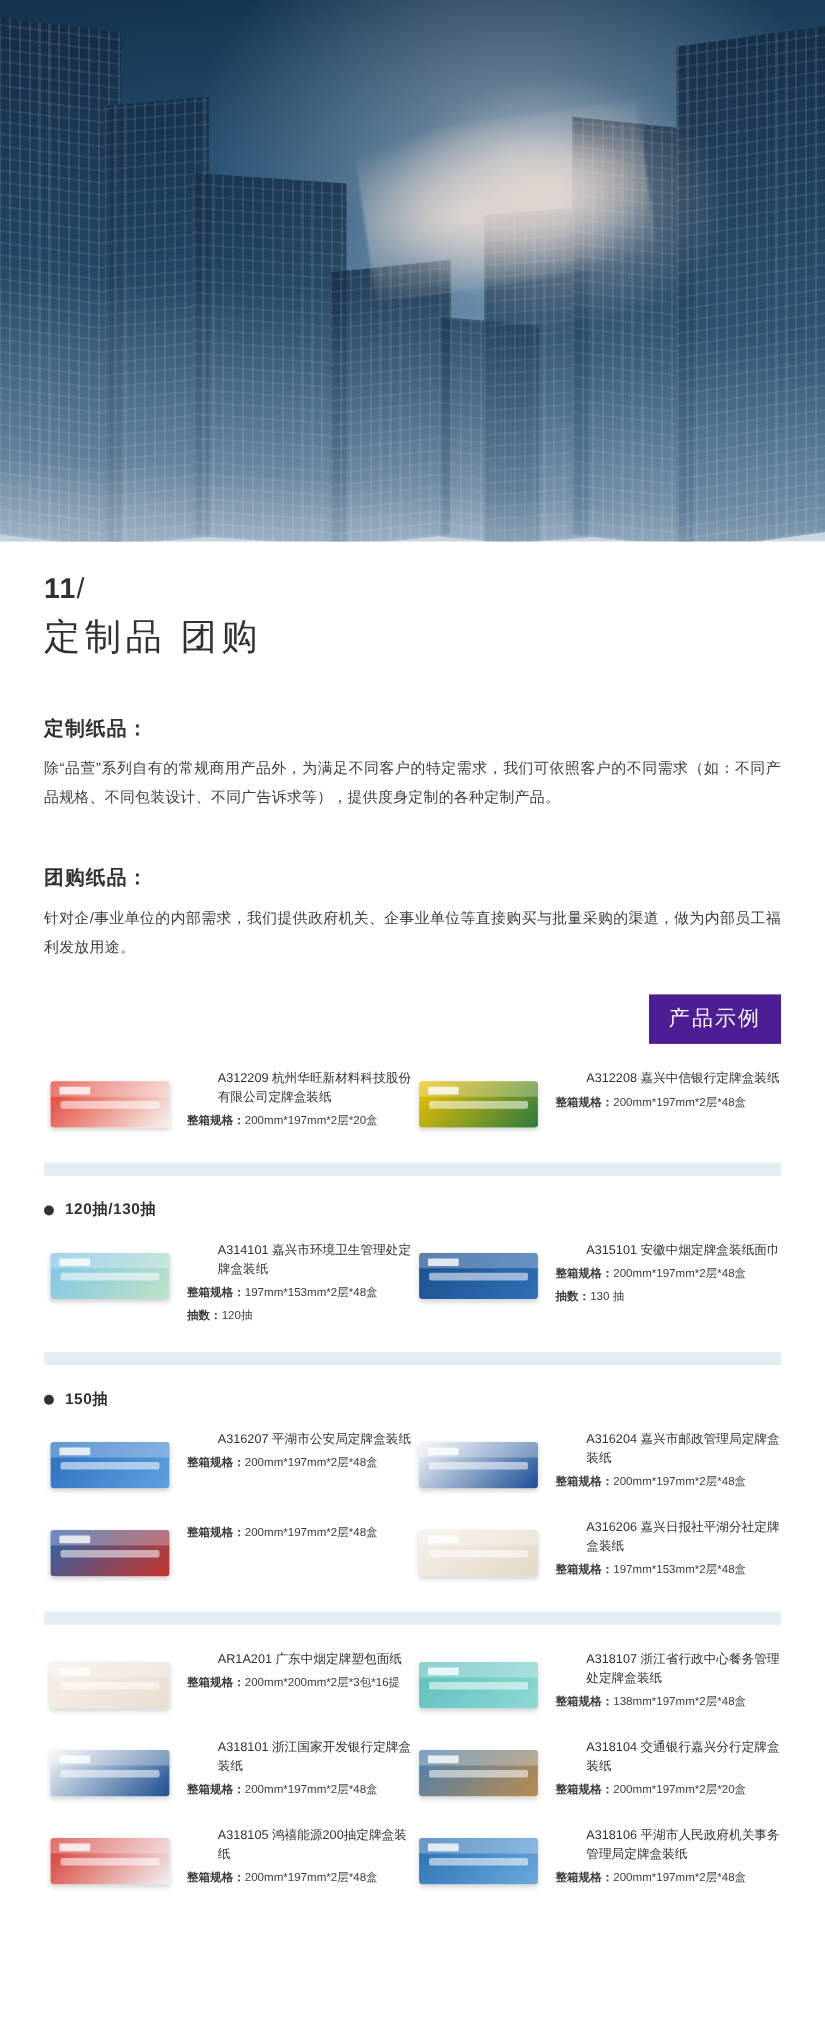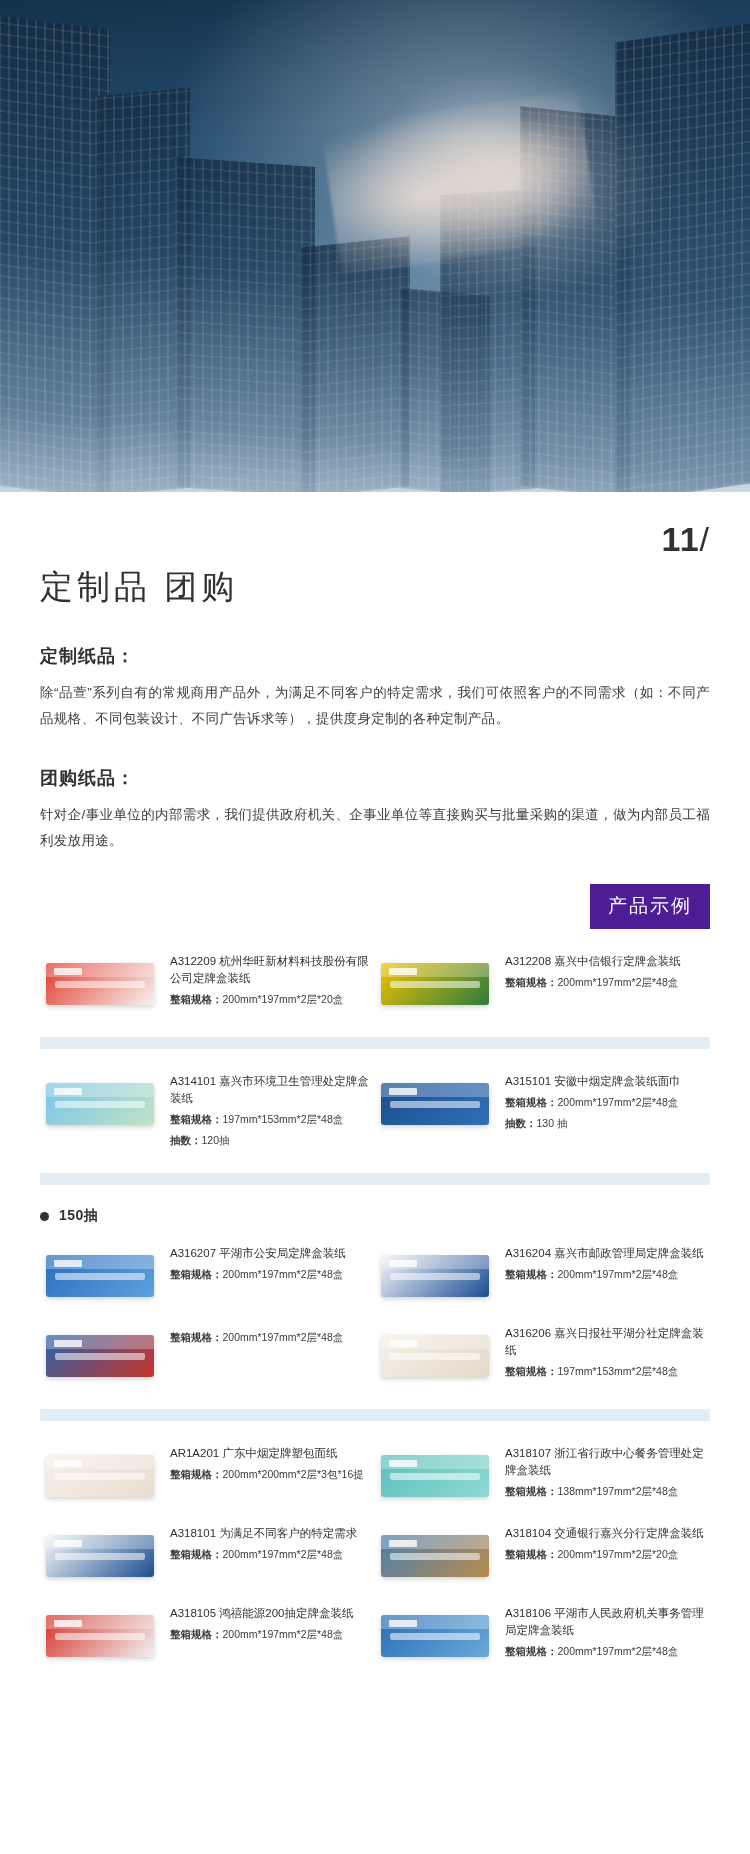--- a/index.html
+++ b/index.html
@@ -63,36 +63,35 @@
   }
   .hero .veil {
     position: absolute; inset: 0;
     background: linear-gradient(185deg, rgba(255,255,255,0) 55%, rgba(255,255,255,0.18) 85%, rgba(255,255,255,0.45) 100%);
   }
 
   
   .content { padding: 0 40px; }
   .num-line {
     margin-top: 28px;
-    font-size: 34px;
+    font-size: 26px;
     font-weight: bold;
     color: #2f3133;
     letter-spacing: 1px;
-    text-align: right;
   }
   .num-line .slash { font-weight: 400; color: #2f3133; }
   .big-title {
     margin-top: 6px;
     font-size: 33px;
     font-weight: 500;
     color: #2f3133;
     letter-spacing: 4px;
   }
   .sec-head {
-    margin-top: 34px;
+    margin-top: 48px;
     font-size: 18px;
     font-weight: bold;
     color: #2f3133;
     letter-spacing: 1px;
   }
   .sec-body {
     margin-top: 12px;
     font-size: 13.5px;
     line-height: 26px;
     color: #3a3c3e;
@@ -150,21 +149,21 @@
     background: rgba(255,255,255,0.55); border-radius: 2px;
   }
   .box .logo {
     position: absolute; left: 7%; top: 12%;
     width: 26%; height: 16%;
     background: rgba(255,255,255,0.8); border-radius: 1px;
   }
 
   .meta { padding-top: 2px; }
   .meta .code {
-    font-size: 11.5px; color: #2f3133; line-height: 17px; font-weight: normal;
+    font-size: 11.5px; color: #2f3133; line-height: 17px; font-weight: normal; margin-left: 28px;
   }
   .meta .spec {
     font-size: 10.5px; color: #3a3c3e; line-height: 17px; margin-top: 4px;
   }
   .meta .spec b { font-weight: bold; }
   .bottom-pad { height: 30px; }
 </style>
 </head>
 <body>
 
@@ -228,20 +227,24 @@
               </div>
               <div class="meta">
                 <div class="code">A312208  嘉兴中信银行定牌盒装纸</div>
                 <div class="spec"><b>整箱规格：</b>200mm*197mm*2层*48盒</div>
               </div>
             </div>
           </div>
         </div>
         <div class="divider"></div>
         <div class="group">
+          <div class="group-title">
+            <span class="dot"></span>
+            <span>120抽/130抽</span>
+          </div>
           <div class="row">
             <div class="cell">
               <div class="thumb">
                 <div class="box" style="background: linear-gradient(135deg, rgb(124, 195, 232) 0%, rgb(191, 227, 198) 100%);">
                   <div class="lid"></div>
                   <div class="strip"></div>
                   <div class="logo"></div>
                 </div>
               </div>
               <div class="meta">
@@ -361,21 +364,21 @@
           <div class="row">
             <div class="cell">
               <div class="thumb">
                 <div class="box" style="background: linear-gradient(135deg, rgb(244, 246, 248) 0%, rgb(28, 79, 145) 100%);">
                   <div class="lid"></div>
                   <div class="strip"></div>
                   <div class="logo"></div>
                 </div>
               </div>
               <div class="meta">
-                <div class="code">A318101  为满足不同客户的特定需求</div>
+                <div class="code">A318101  浙江国家开发银行定牌盒装纸</div>
                 <div class="spec"><b>整箱规格：</b>200mm*197mm*2层*48盒</div>
               </div>
             </div>
             <div class="cell">
               <div class="thumb">
                 <div class="box" style="background: linear-gradient(135deg, rgb(74, 127, 174) 0%, rgb(185, 139, 78) 100%);">
                   <div class="lid"></div>
                   <div class="strip"></div>
                   <div class="logo"></div>
                 </div>

